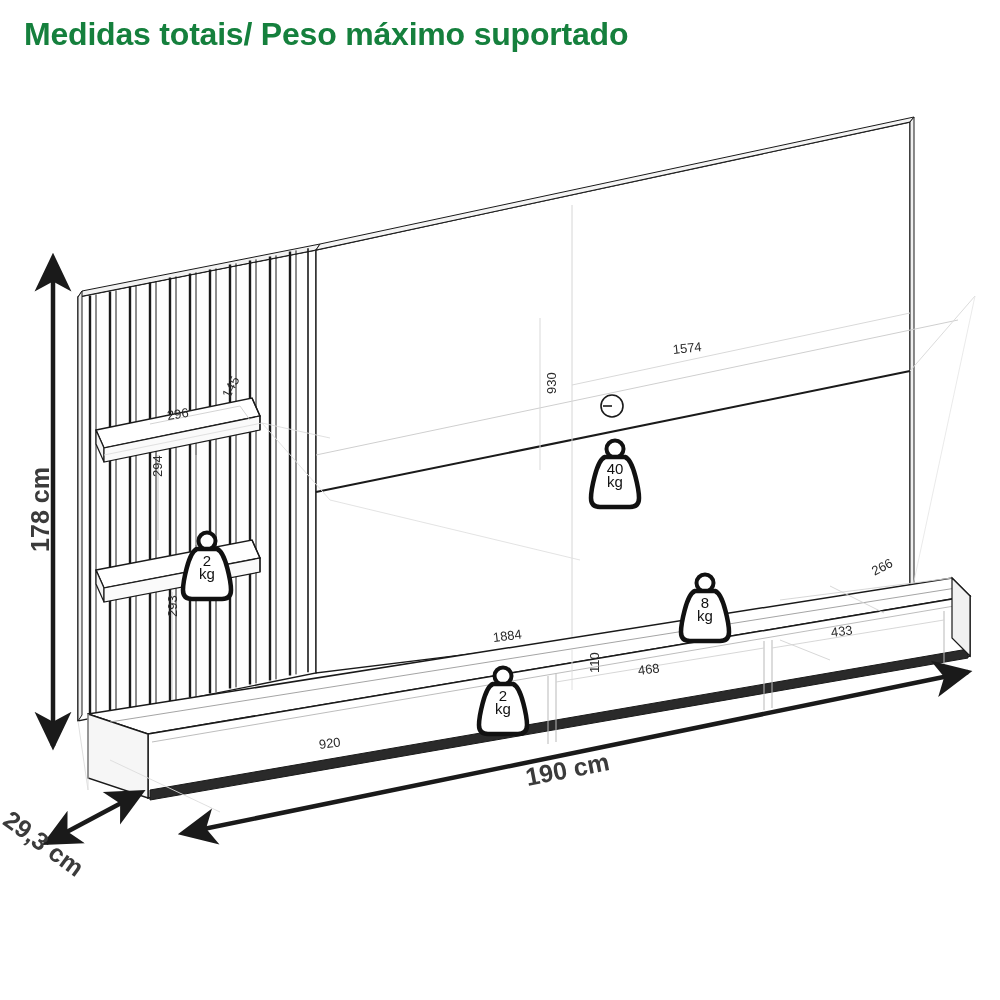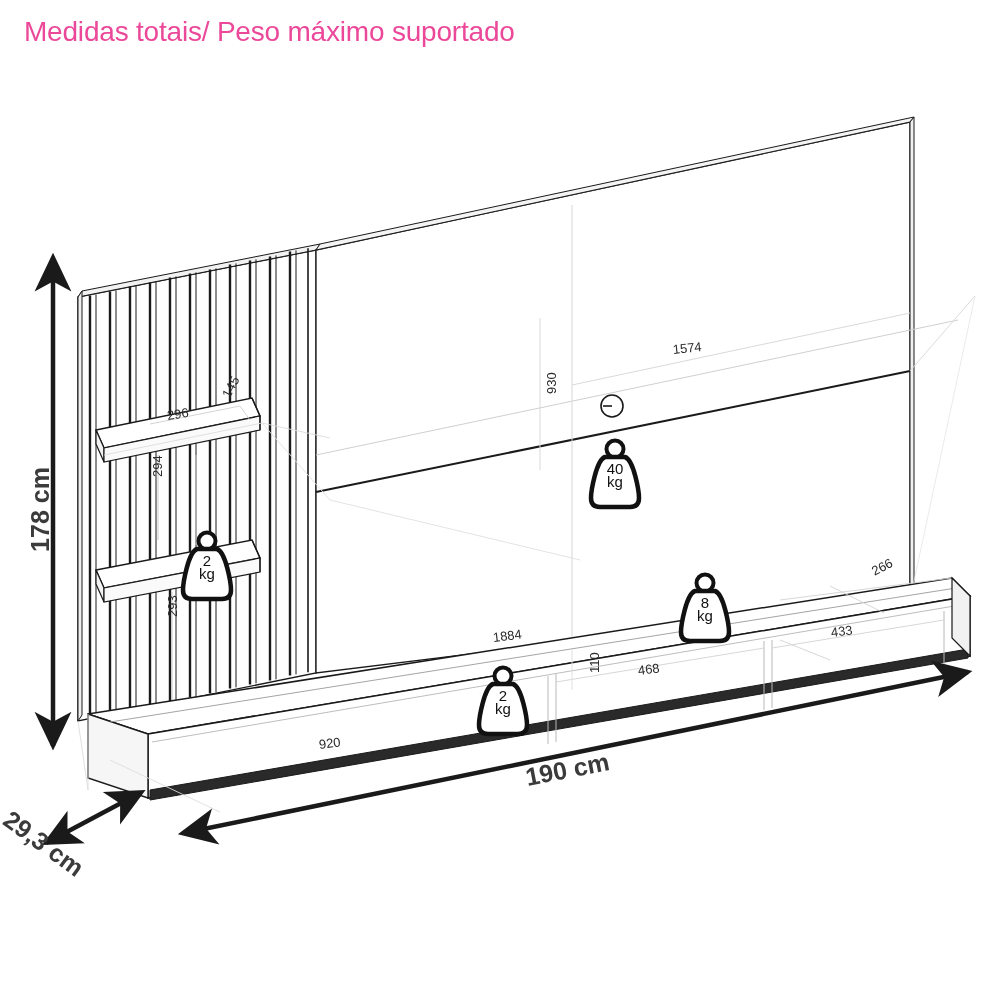--- a/index.html
+++ b/index.html
@@ -11,23 +11,23 @@
     width: 1000px;
     height: 1000px;
     position: relative;
     font-family: "Liberation Sans", sans-serif;
     overflow: hidden;
   }
   #page-title {
     position: absolute;
     left: 24px;
     top: 16px;
-    font-size: 28px;
-    font-weight: normal;
-    color: #ec4899;
+    font-size: 32px;
+    font-weight: bold;
+    color: #15803d;
     letter-spacing: -0.2px;
     white-space: nowrap;
   }
   #diagram-stage {
     position: absolute;
     left: 0;
     top: 0;
     width: 1000px;
     height: 1000px;
   }

